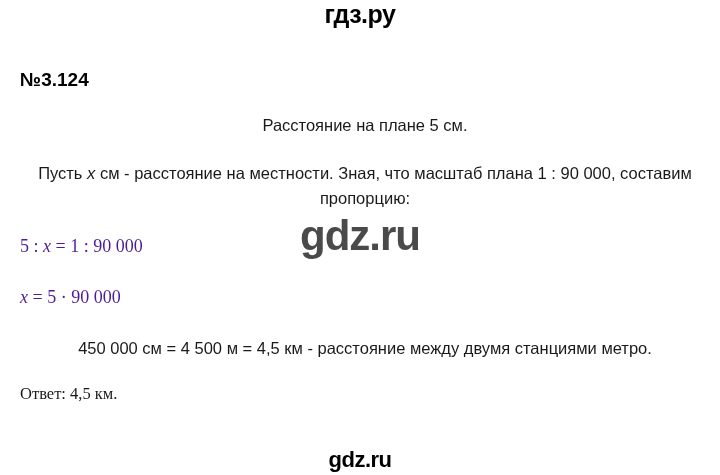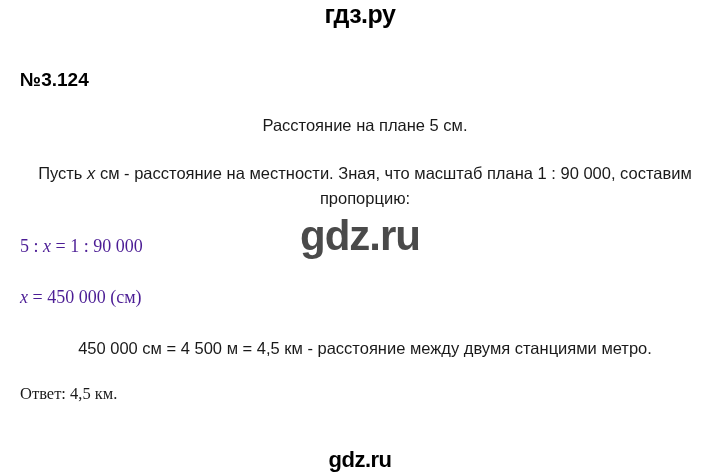--- a/index.html
+++ b/index.html
@@ -118,22 +118,22 @@
   <div class="content">
 
     <div class="task-number">№3.124</div>
 
     <p class="para">Расстояние на плане 5 см.</p>
 
     <p class="para">Пусть <span class="it">x</span> см - расстояние на местности. Зная, что масштаб плана 1 : 90 000, составим пропорцию:</p>
 
     <p class="math">5 : <span class="it">x</span> = 1 : 90 000</p>
 
+    <p class="math"><span class="it">x</span> =  5 · 90 000</p>
 
-    <p class="math"><span class="it">x</span> = 450 000 (см)</p>
 
     <p class="para">450 000 см = 4 500 м = 4,5 км - расстояние между двумя станциями метро.</p>
 
     <p class="answer">Ответ: 4,5 км.</p>
 
   </div>
 
   <div class="watermark">gdz.ru</div>
 
   <div class="brand-bottom">gdz.ru</div>

